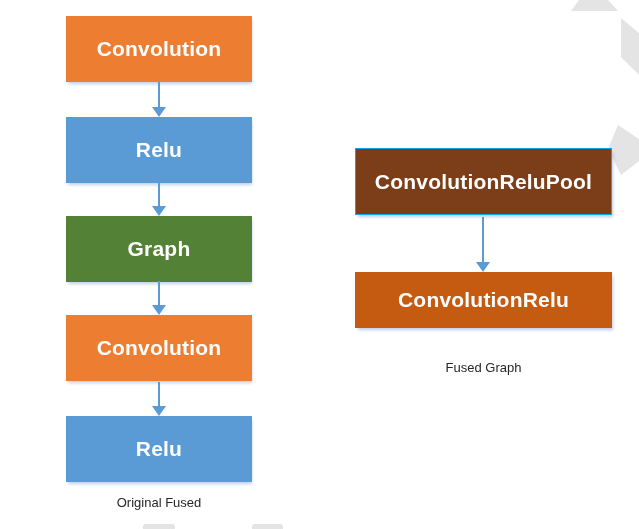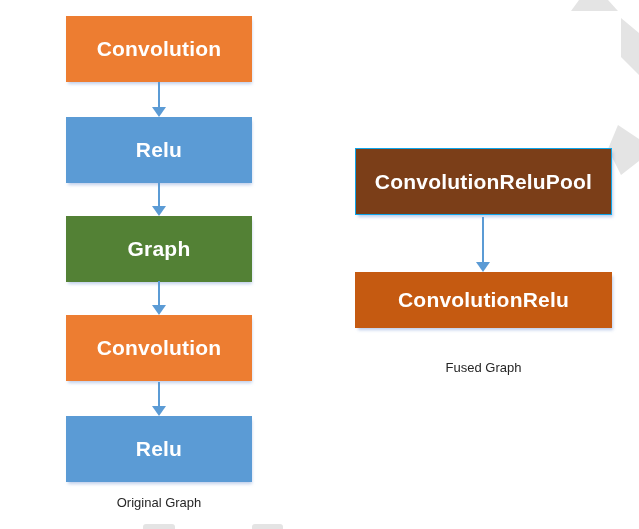--- a/index.html
+++ b/index.html
@@ -94,21 +94,21 @@
 
   <div class="arrow la a4">
     <div class="stem" style="background-color: rgb(91, 155, 213);"></div>
     <div class="head" style="border-top-color: rgb(91, 155, 213);"></div>
   </div>
 
   <div class="node left-node ln5" style="background-color: rgb(91, 155, 213);">
     <span>Relu</span>
   </div>
 
-  <div class="caption cap-left" style="color: rgb(38, 38, 38);">Original Graph</div>
+  <div class="caption cap-left" style="color: rgb(38, 38, 38);">Original Fused</div>
 
   <div class="node right-node rn1" style="background-color: rgb(123, 62, 24);">
     <span>ConvolutionReluPool</span>
   </div>
 
   <div class="arrow ra">
     <div class="stem" style="background-color: rgb(91, 155, 213);"></div>
     <div class="head" style="border-top-color: rgb(91, 155, 213);"></div>
   </div>
 

